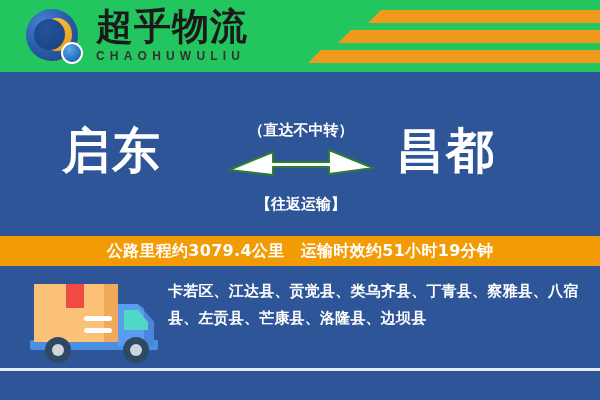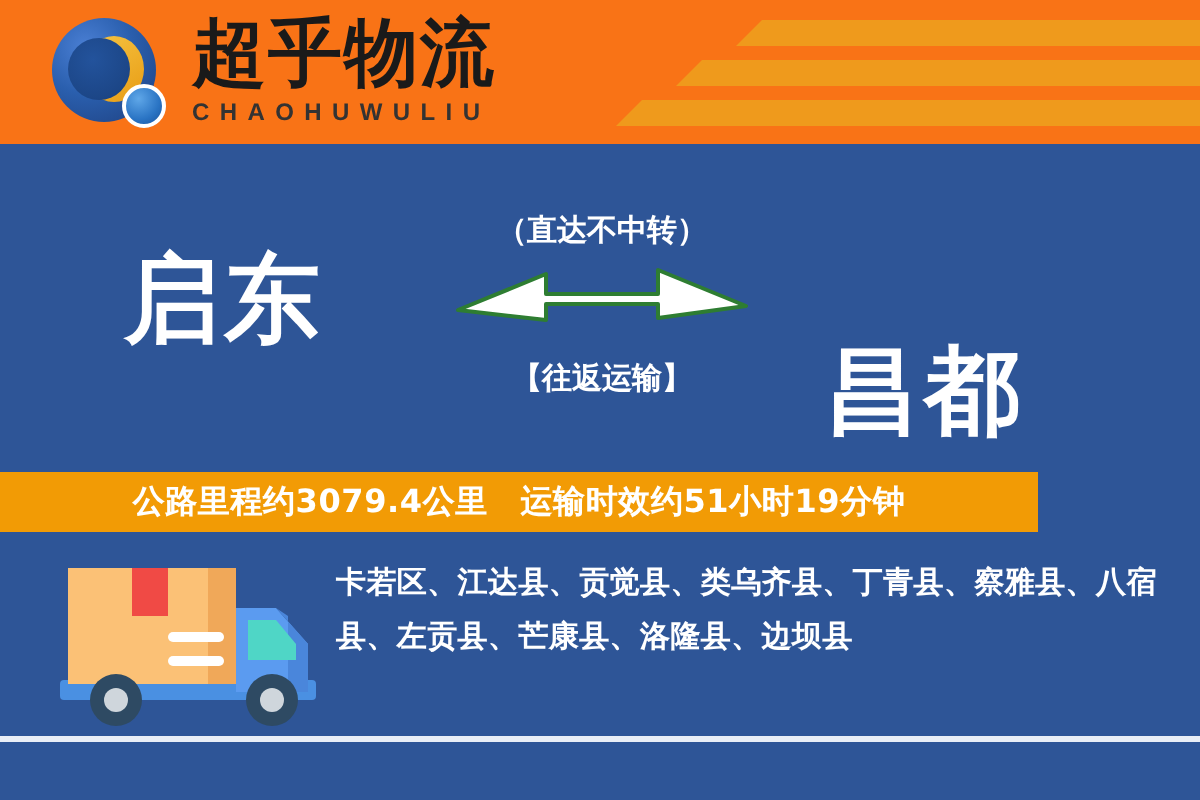--- a/index.html
+++ b/index.html
@@ -17,21 +17,21 @@
     overflow: hidden;
     background: #2e5597;
   }
 
   
   .header {
     position: absolute;
     left: 0; top: 0;
     width: 600px;
     height: 72px;
-    background: #f97316;
+    background: #22c55e;
     overflow: hidden;
   }
   .logo-mark {
     position: absolute;
     left: 26px;
     top: 9px;
     width: 62px;
     height: 58px;
   }
   .logo-circle {
@@ -126,26 +126,26 @@
     top: 122px;
     font-family: "DejaVu Sans", "Liberation Sans", sans-serif;
     font-size: 48px;
     font-weight: bold;
     color: #ffffff;
     letter-spacing: 2px;
     line-height: 56px;
     white-space: nowrap;
   }
   .city-origin { left: 62px; top: 50px; }
-  .city-dest   { left: 412px; top: 50px; margin-top: 46px; }
+  .city-dest   { left: 396px; top: 50px; }
 
   .mid {
     position: absolute;
     left: 222px;
-    top: 33px;
+    top: 48px;
     width: 158px;
     text-align: center;
   }
   .mid-top, .mid-bot {
     font-family: "DejaVu Sans", "Liberation Sans", sans-serif;
     font-size: 15px;
     font-weight: bold;
     color: #ffffff;
     line-height: 20px;
     white-space: nowrap;
@@ -156,21 +156,21 @@
     height: 32px;
     margin: 6px auto 4px auto;
   }
   .mid-bot { margin-top: 16px; }
 
   
   .info-bar {
     position: absolute;
     left: 0;
     top: 236px;
-    width: 519px;
+    width: 600px;
     height: 30px;
     background: #f29b05;
     display: flex;
     align-items: center;
     justify-content: center;
   }
   .info-bar-text {
     font-family: "DejaVu Sans", "Liberation Sans", sans-serif;
     font-size: 16px;
     font-weight: bold;

